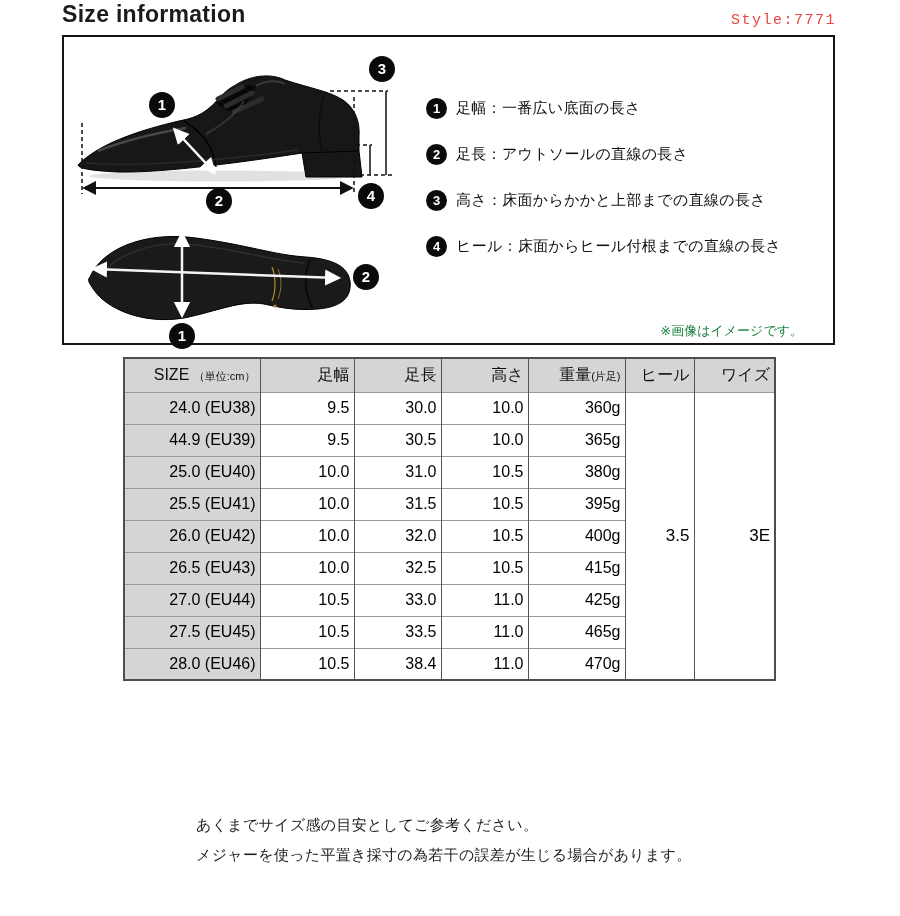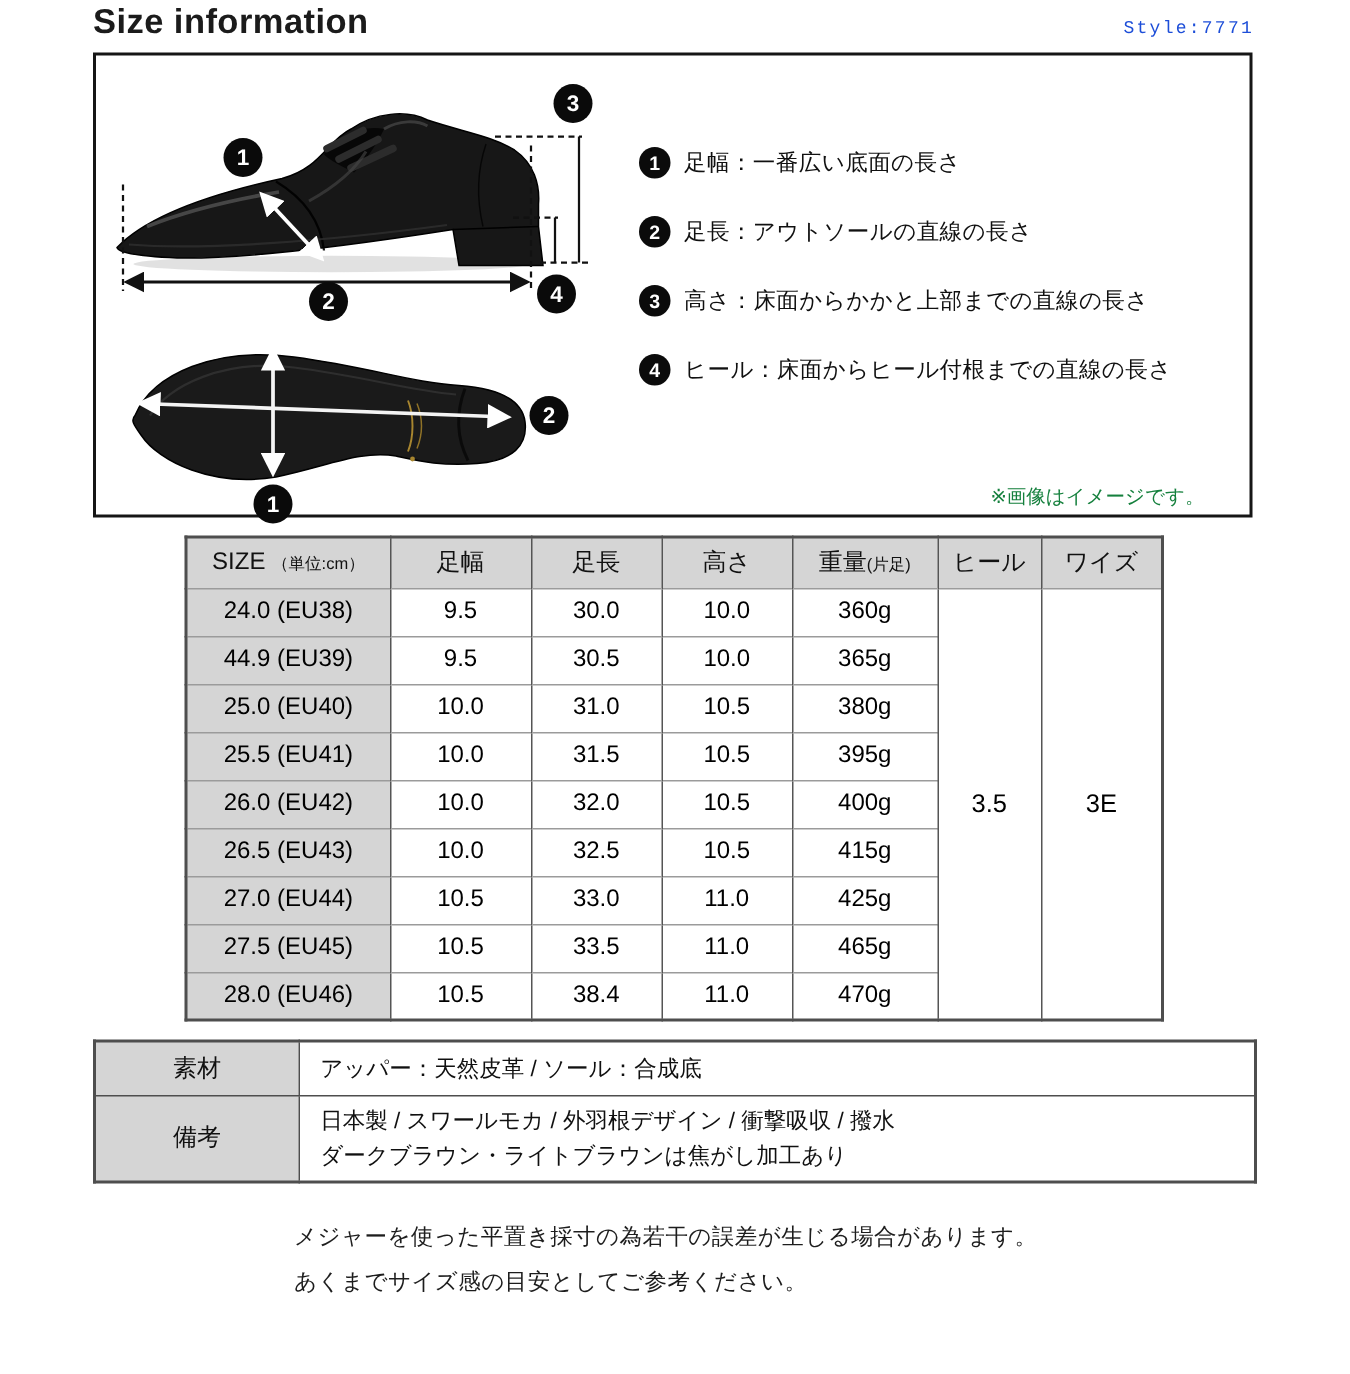--- a/index.html
+++ b/index.html
@@ -1,39 +1,39 @@
 <!DOCTYPE html>
 <html><head>
 <meta charset="utf-8">
 <style>
   html,body{margin:0;padding:0;background:#fff;}
   body{font-family:"Liberation Sans","DejaVu Sans",sans-serif;color:#111;}
   .stage{position:relative;width:900px;height:916px;background:#fff;overflow:hidden;}
 
   .page-title{position:absolute;left:62px;top:1px;font-size:23px;font-weight:600;color:#1b1b1b;letter-spacing:.3px;}
-  .style-label{position:absolute;top:12px;right:64px;font-size:12px;color:#1d4ed8;letter-spacing:1.5px;
+  .style-label{position:absolute;top:12px;right:64px;font-size:15px;color:#ef4444;letter-spacing:1.5px;
     font-family:"Liberation Mono","DejaVu Sans Mono",monospace;margin-left:13px;}
 
   .img-box{position:absolute;left:62px;top:35px;width:773px;height:310px;border:2px solid #161616;
     box-sizing:border-box;background:#fff;}
   .side-svg{position:absolute;left:2px;top:2px;}
   .sole-svg{position:absolute;left:2px;top:178px;}
 
   .legend{position:absolute;left:362px;top:60px;width:400px;}
   .legend-item{display:flex;align-items:center;height:22px;margin-bottom:24px;}
   .legend-badge{flex:0 0 21px;width:21px;height:21px;border-radius:50%;background:#0b0b0b;color:#fff;
     font-size:13px;font-weight:bold;display:flex;align-items:center;justify-content:center;margin-right:9px;}
   .legend-text{font-size:15px;color:#101010;letter-spacing:.3px;}
 
   .img-note{position:absolute;right:30px;bottom:3px;font-size:13px;color:#15803d;}
 
   table{border-collapse:collapse;table-layout:fixed;}
   .size-table{position:absolute;left:123px;top:357px;width:651px;border:2px solid #4e4e4e;}
   .size-table th,.size-table td{border-left:1px solid #555;border-top:1px solid #9b9b9b;
-    text-align:center;vertical-align:middle;padding:4px;box-sizing:border-box;font-weight:normal;}
+    text-align:right;vertical-align:middle;padding:4px;box-sizing:border-box;font-weight:normal;}
   .size-table th{height:34px;background:#d5d5d5;font-size:16px;color:#111;}
   .size-table td{height:32px;font-size:16px;background:#fff;color:#000000;}
   .size-table td.c-size{background:#d5d5d5;}
   .size-table .small{font-size:11px;letter-spacing:0;}
   .size-table td.merged{font-size:17px;background:#fff;}
 
   .mat-table{position:absolute;left:62px;top:693px;width:776px;border:2px solid #4e4e4e;}
   .mat-table td{border:1.5px solid #4e4e4e;vertical-align:middle;box-sizing:border-box;}
   .mat-table td.m-label{width:136px;background:#d5d5d5;text-align:center;font-size:16px;color:#111;}
   .mat-table td.m-value{padding:5px 14px;font-size:15px;line-height:23px;color:#101010;}
@@ -245,34 +245,19 @@
     <tr>
       <td class="c-size">28.0 (EU46)</td>
       <td>10.5</td>
       <td>38.4</td>
       <td>11.0</td>
       <td>470g</td>
     </tr>
   </tbody>
     </table>
 
-  <table class="mat-table">
-    <tbody>
-        <tr class="row-material">
-      <td class="m-label">素材</td>
-      <td class="m-value">アッパー：天然皮革 / ソール：合成底</td>
-    </tr>
-    <tr class="row-notes">
-      <td class="m-label">備考</td>
-      <td class="m-value">
-        <div>日本製 / スワールモカ / 外羽根デザイン / 衝撃吸収 / 撥水</div>
-        <div>ダークブラウン・ライトブラウンは焦がし加工あり</div>
-      </td>
-    </tr>
-  </tbody>
-    </table>
 
   <div class="footer-note">
+    <div>あくまでサイズ感の目安としてご参考ください。</div>
     <div>メジャーを使った平置き採寸の為若干の誤差が生じる場合があります。</div>
-    <div>あくまでサイズ感の目安としてご参考ください。</div>
   </div>
 
 </div>
 
 </body></html>

